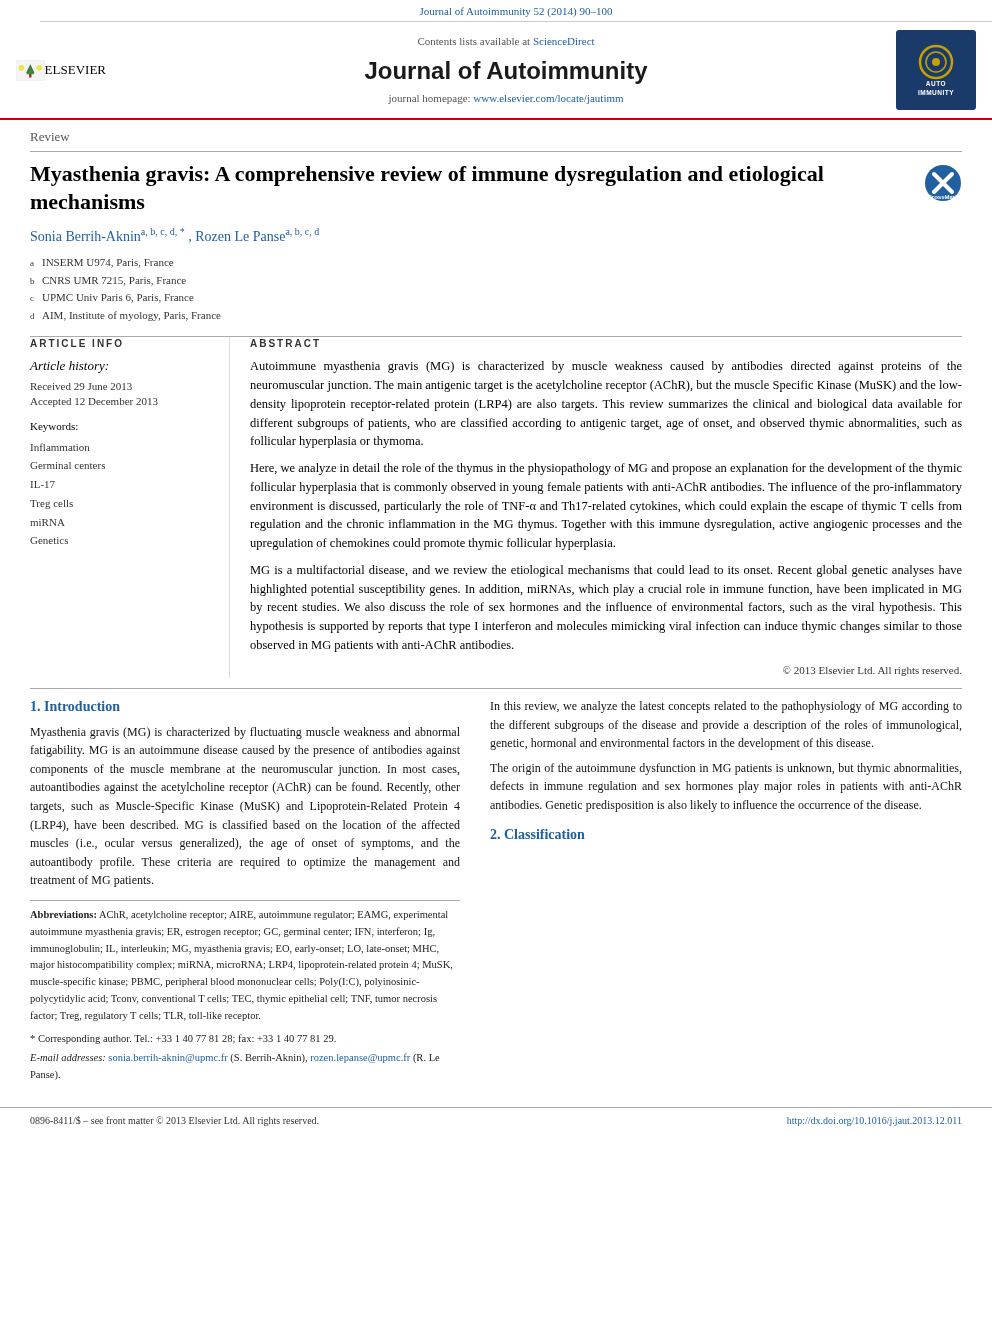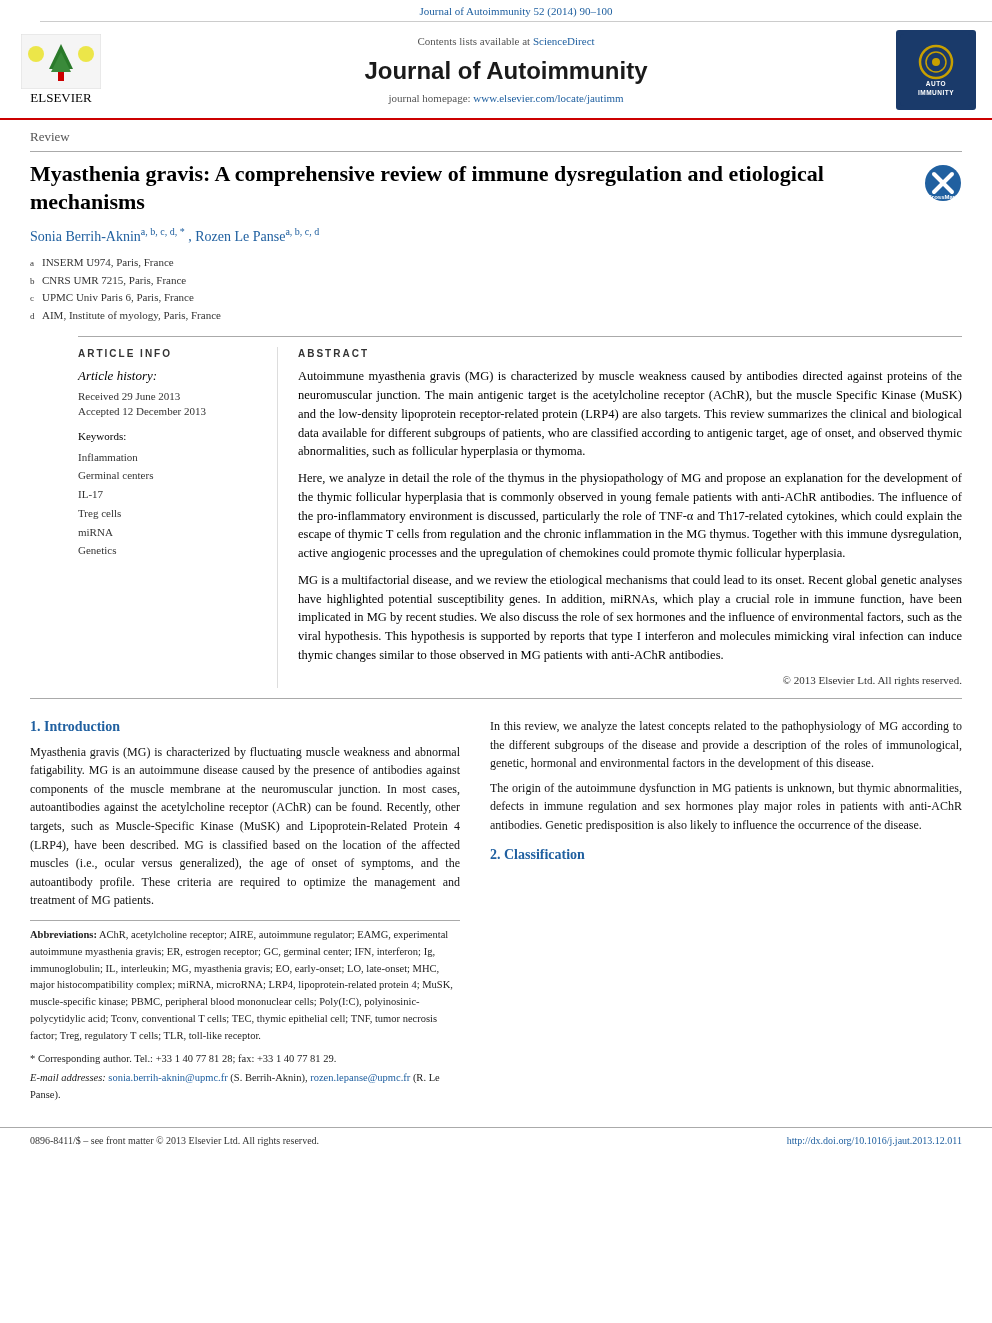--- a/index.html
+++ b/index.html
@@ -136,22 +136,20 @@
       margin-right: 2px;
       min-width: 10px;
     }
 
     
     .two-col {
       display: flex;
       gap: 20px;
       margin-top: 8px;
       border-top: 1px solid #aaa;
-      padding-top: 10px;
-      margin-left: 48px;
     }
     .left-col {
       width: 200px;
       flex-shrink: 0;
       padding-right: 10px;
       border-right: 1px solid #ddd;
     }
     .right-col {
       flex: 1;
     }
@@ -211,21 +209,21 @@
 
     
     .body-section {
       border-top: 1px solid #aaa;
       margin-top: 10px;
       padding-top: 8px;
     }
     .body-two-col {
       display: flex;
       gap: 20px;
-      margin-top: 10px;
+      margin-top: 0;
     }
     .body-left {
       width: 440px;
       flex-shrink: 0;
       padding-right: 10px;
     }
     .body-right {
       flex: 1;
     }
 
@@ -284,21 +282,21 @@
     
     .crossmark svg {
       width: 38px;
       height: 38px;
     }
 
     
     .elsevier-logo-area {
       width: 90px;
       display: flex;
-      flex-direction: column;
+      flex-direction: row;
       align-items: center;
       margin-right: 10px;
     }
 
   </style>
 </head>
 <body>
 
 <div class="top-bar">
   <span>Journal of Autoimmunity 52 (2014) 90–100</span>

